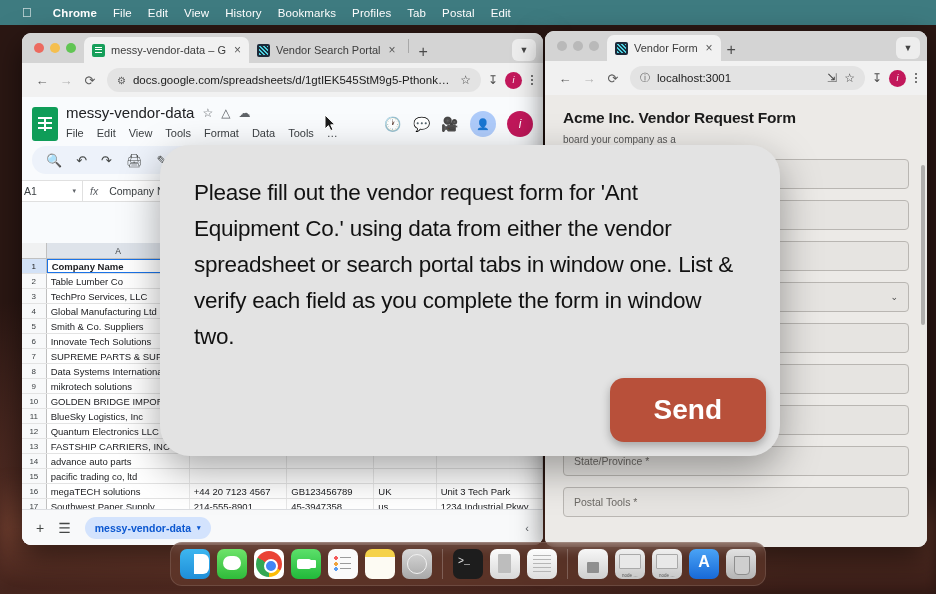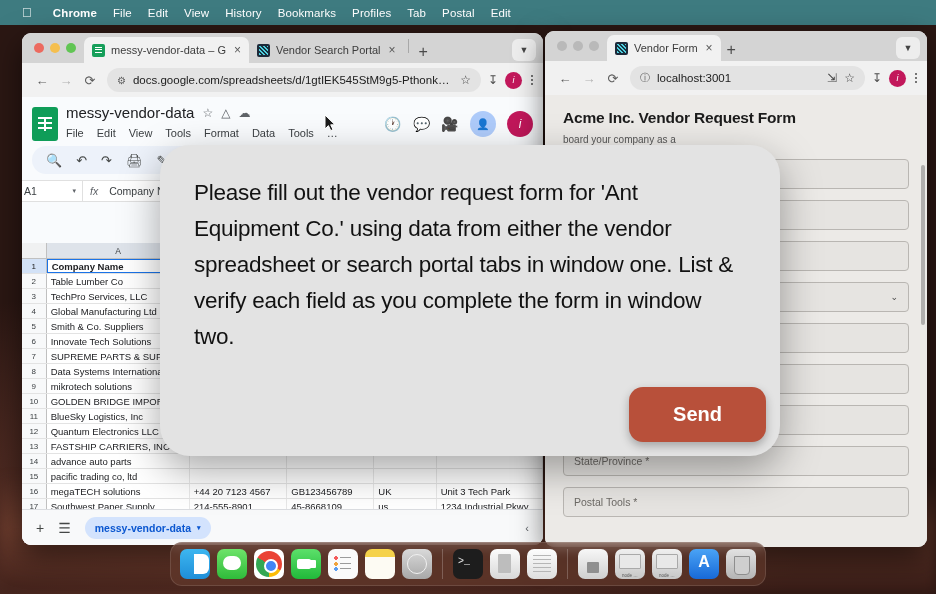--- a/index.html
+++ b/index.html
@@ -158,21 +158,21 @@
 
   
   .promptcard{
     position:absolute; left:160px; top:145px; width:620px; height:311px;
     background:#e3e3e3; border-radius:30px;
     box-shadow:0 14px 40px rgba(0,0,0,.35);
     padding:30px 34px;
   }
   .prompttext{ font-size:22.5px; line-height:36px; color:#121212; letter-spacing:-.25px; }
   .sendbtn{ position:absolute; right:14px; bottom:14px;
-            background:#b8503a; color:#fff; font-size:20px; font-weight:bold;
+            background:#b8503a; color:#fff; font-size:28px; font-weight:bold;
             padding:16px 44px; border-radius:14px;
             box-shadow:0 4px 10px rgba(0,0,0,.28);}
 
   
   .cursor{ position:absolute; left:322px; top:114px; width:0;height:0;
            border-left:2px solid transparent; z-index:40;}
   .cursor svg{ display:block; }
 
   
   .dock{ position:absolute; left:50%; transform:translateX(-50%); bottom:8px;
@@ -479,21 +479,21 @@
               <div class="cell first" style="width: 162px;">megaTECH solutions</div>
               <div class="cell" style="width: 110px;">+44 20 7123 4567</div>
               <div class="cell" style="width: 98px;">GB123456789</div>
               <div class="cell" style="width: 70px;">UK</div>
               <div class="cell" style="width: 120px;">Unit 3 Tech Park</div>
             </div>
             <div class="row">
               <div class="rowno">17</div>
               <div class="cell first" style="width: 162px;">Southwest Paper Supply</div>
               <div class="cell" style="width: 110px;">214-555-8901</div>
-              <div class="cell" style="width: 98px;">45-8668109</div>
+              <div class="cell" style="width: 98px;">45-3947358</div>
               <div class="cell" style="width: 70px;">us</div>
               <div class="cell" style="width: 120px;">1234 Industrial Pkwy</div>
             </div>
           </div>
       </div>
 
       <div class="sheetbar">
         <span class="sb-ic">+</span>
         <span class="sb-ic">☰</span>
         <span class="sheet-tab">

